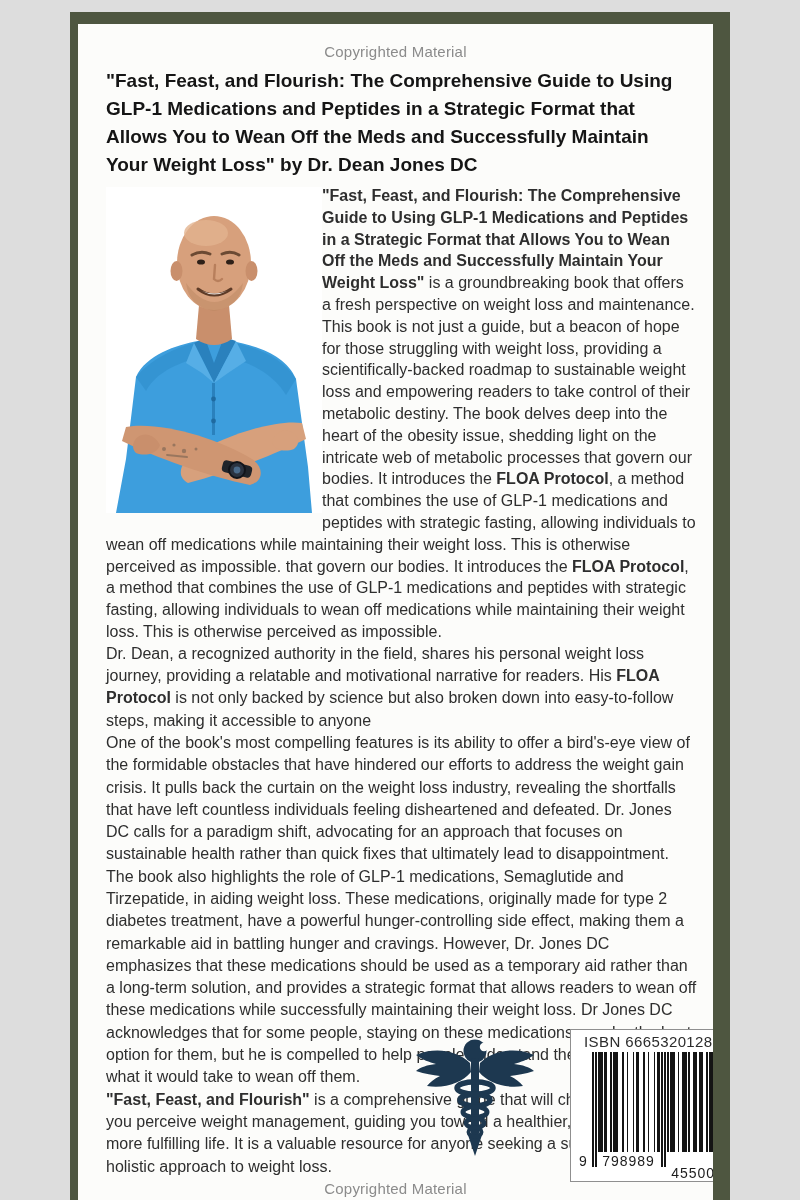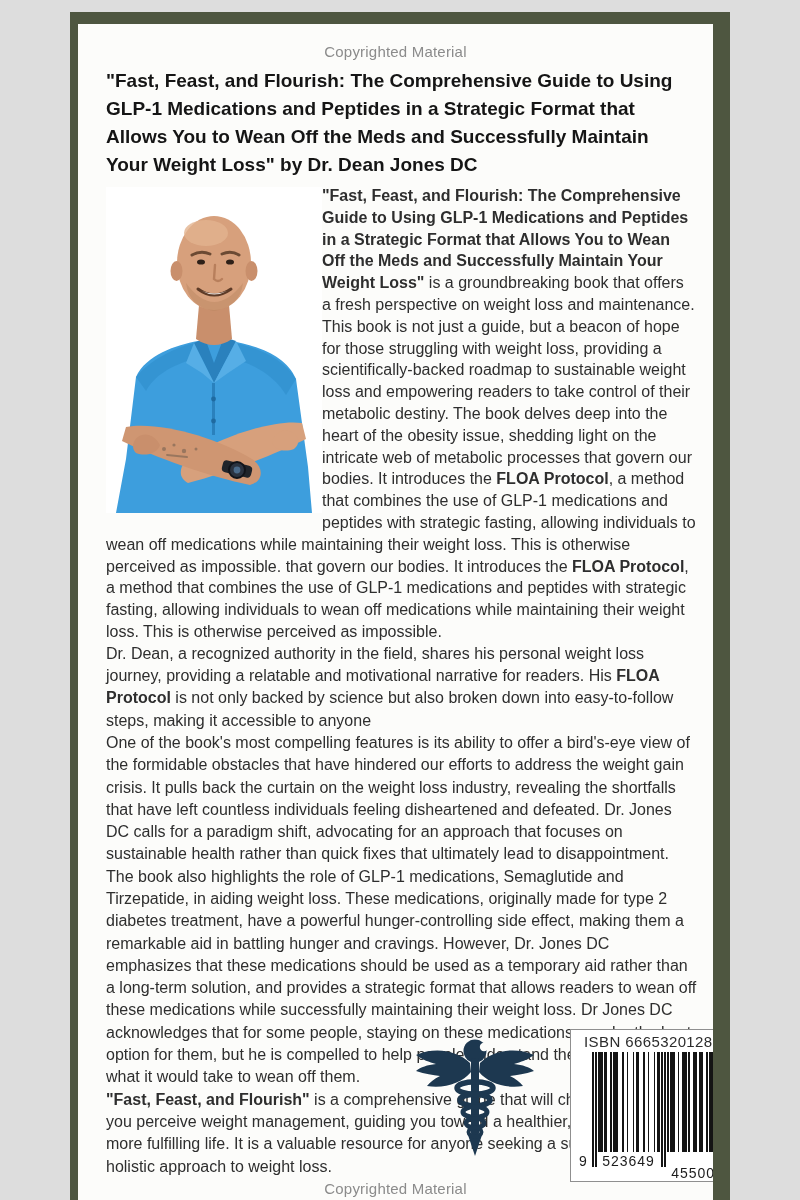--- a/index.html
+++ b/index.html
@@ -228,21 +228,21 @@
         </g>
       </svg>
     </div>
 
     <div class="barcode-box">
       <div class="isbn-label">ISBN 6665320128180</div>
 
       <div class="ean13">
         <div class="ean-digits">
           <span class="d-lead">9</span>
-          <span class="d-g1">523649</span>
+          <span class="d-g1">798989</span>
           <span class="d-g2">455003</span>
         </div>
       <div class="bar" style="left: 0px; width: 1.5px; height: 115px;"></div>
           <div class="bar" style="left: 3px; width: 1.5px; height: 115px;"></div>
           <div class="bar" style="left: 6px; width: 1.5px; height: 100px;"></div>
           <div class="bar" style="left: 7.5px; width: 1.5px; height: 100px;"></div>
           <div class="bar" style="left: 9px; width: 1.5px; height: 100px;"></div>
           <div class="bar" style="left: 12px; width: 1.5px; height: 100px;"></div>
           <div class="bar" style="left: 13.5px; width: 1.5px; height: 100px;"></div>
           <div class="bar" style="left: 18px; width: 1.5px; height: 100px;"></div>

